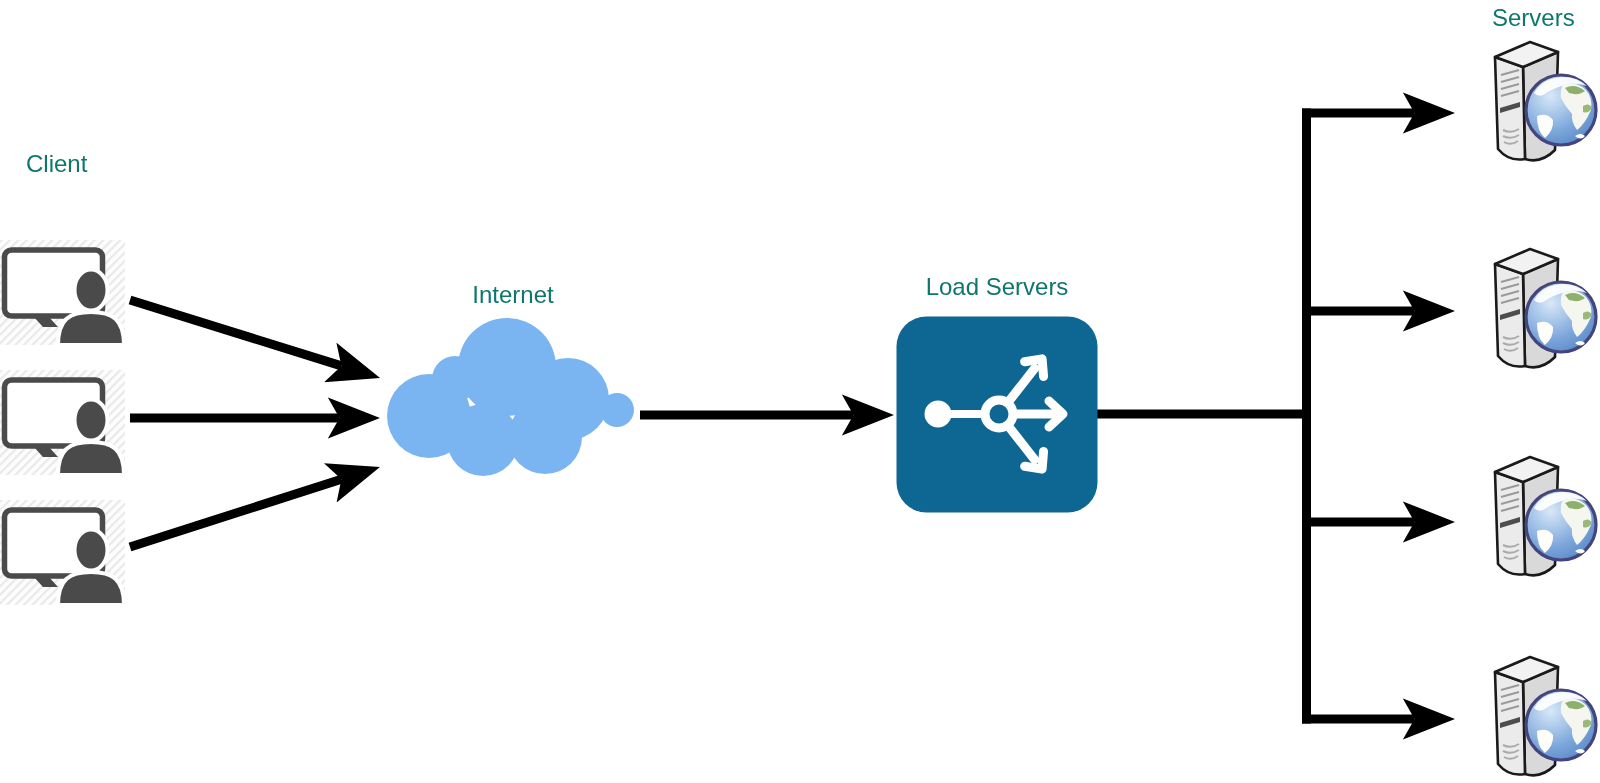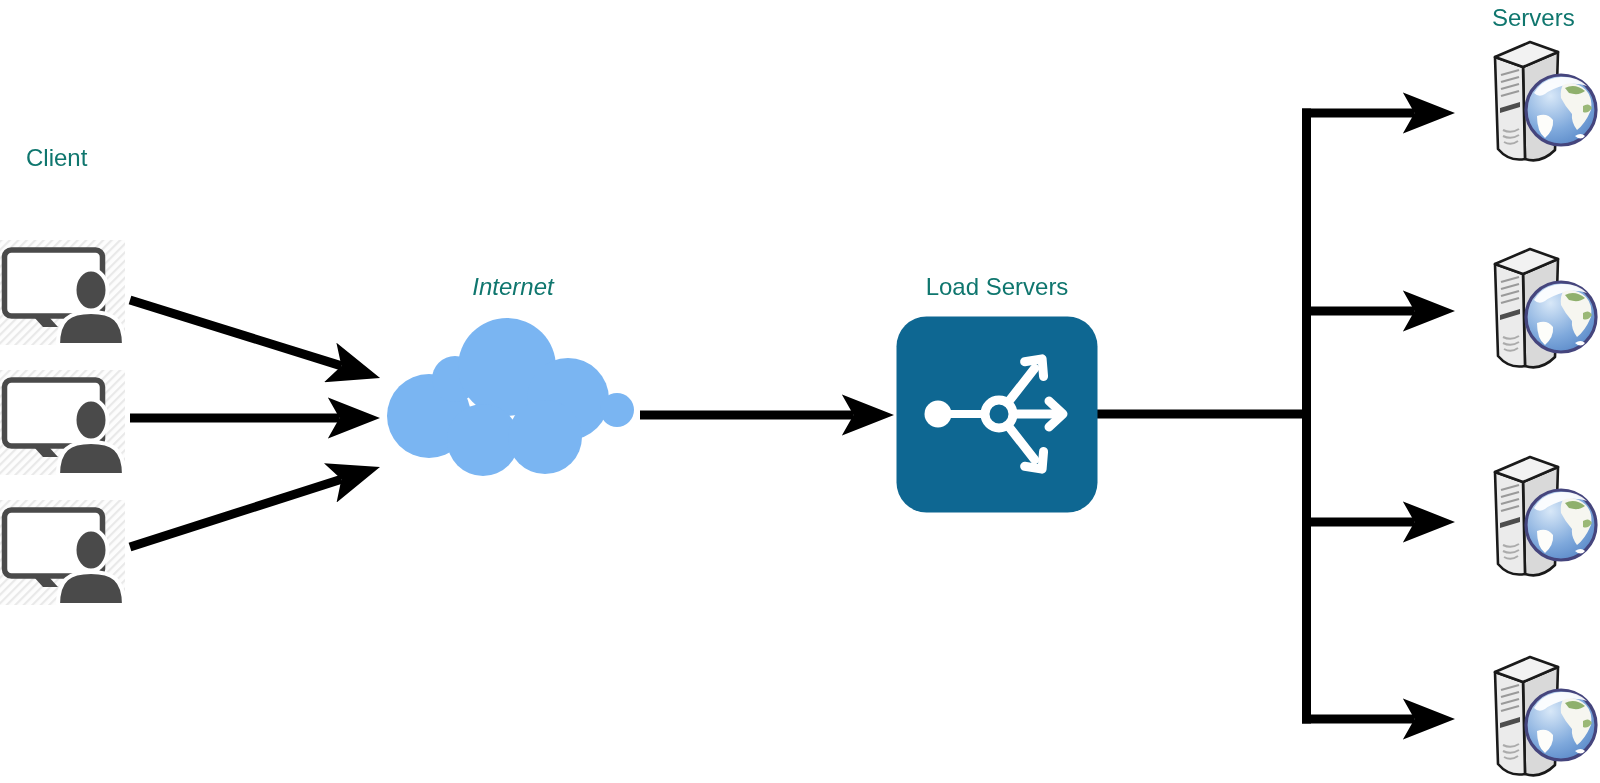--- a/index.html
+++ b/index.html
@@ -13,22 +13,22 @@
   }
   .diagram-svg { position: absolute; left: 0; top: 0; }
   .lbl {
     position: absolute;
     font-size: 24px;
     line-height: 34px;
     color: #0f766e;
     white-space: nowrap;
   }
   .lbl.centered { text-align: center; width: 200px; }
-  .lbl-client   { left: 26px;   top: 141px; }
-  .lbl-internet { left: 413px;  top: 270px; font-style: italic; }
+  .lbl-client   { left: 26px;   top: 147px; }
+  .lbl-internet { left: 413px;  top: 278px; }
   .lbl-lb       { left: 897px;  top: 270px; }
   .lbl-servers  { left: 1492px; top: 1px; }
 </style>
 </head>
 <body>
 
 <div class="canvas">
 
   <svg class="diagram-svg" width="1600" height="783" viewBox="0 0 1600 783">
     <defs>

